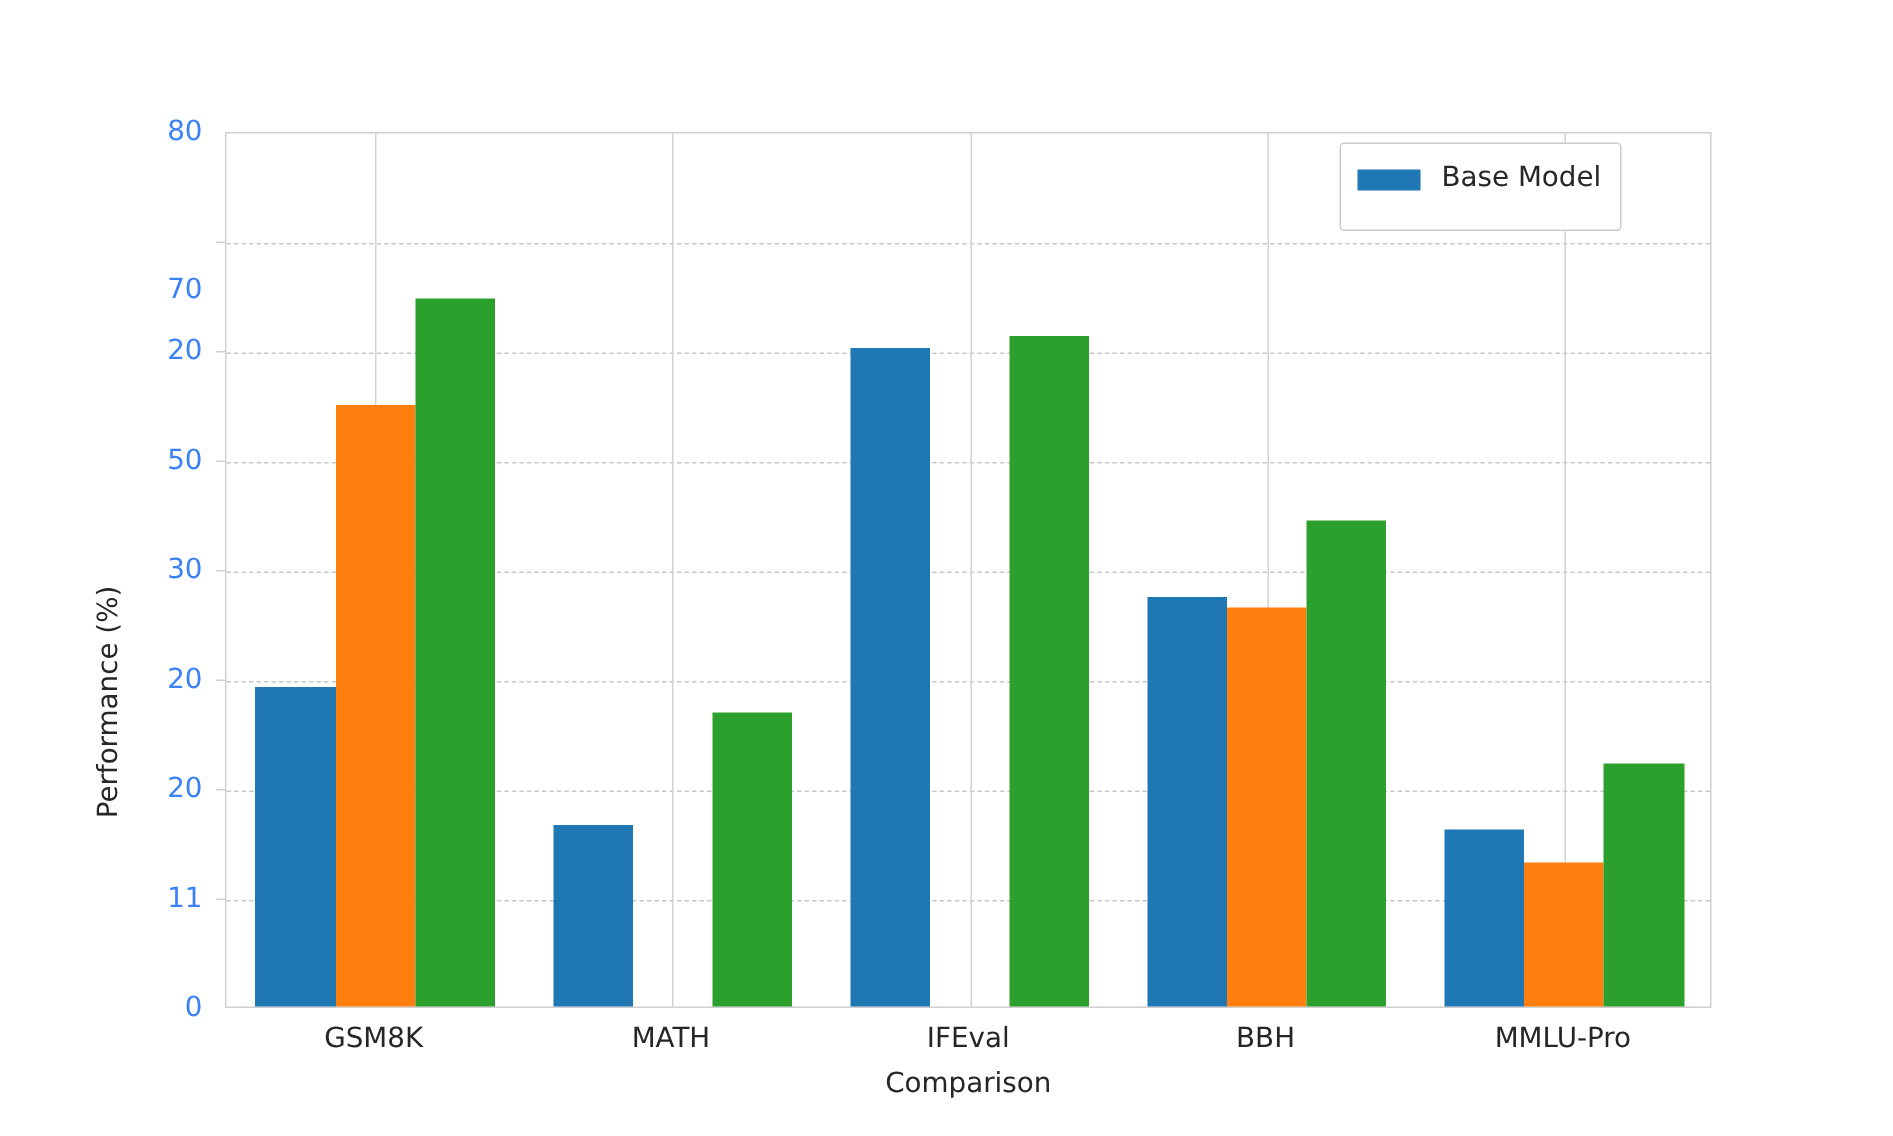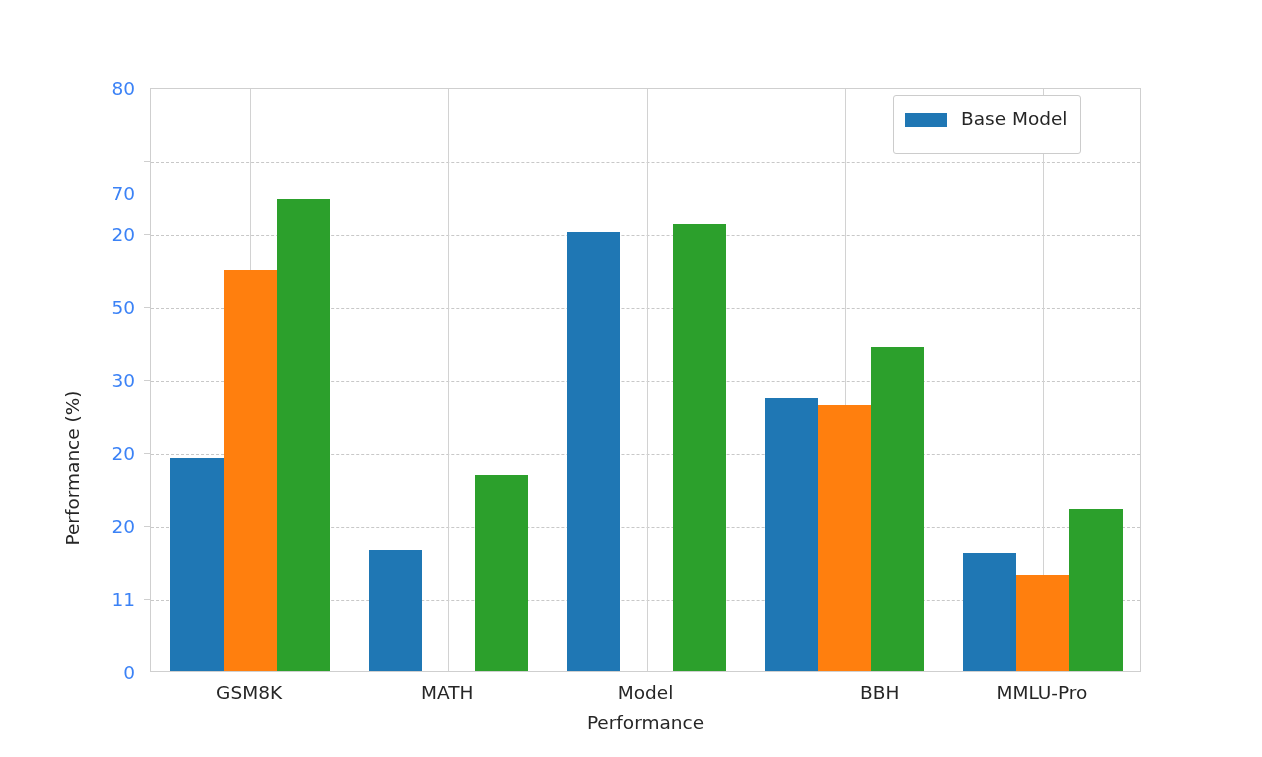--- a/index.html
+++ b/index.html
@@ -208,25 +208,25 @@
         <div class="bar" title="Trained Model — BBH: 44.4%" style="left: 720.259px; width: 53.1176px; height: 324.12px; background: rgb(44, 160, 44);"></div>
         <div class="bar" title="Base Model — MMLU-Pro: 16.1%" style="left: 812.224px; width: 53.1176px; height: 117.53px; background: rgb(31, 119, 180);"></div>
         <div class="bar" title="Base + R1 Prompt — MMLU-Pro: 13.2%" style="left: 865.341px; width: 53.1176px; height: 96.36px; background: rgb(255, 127, 14);"></div>
         <div class="bar" title="Trained Model — MMLU-Pro: 22.2%" style="left: 918.459px; width: 53.1176px; height: 162.06px; background: rgb(44, 160, 44);"></div>
       </div>
   </div>
 
   <div id="xticks-container">
       <div class="xtick-label" style="left: 249.1px;">GSM8K</div>
       <div class="xtick-label" style="left: 447.3px;">MATH</div>
-      <div class="xtick-label" style="left: 645.5px;">Model</div>
-      <div class="xtick-label" style="left: 843.7px; margin-left: 36px;">BBH</div>
+      <div class="xtick-label" style="left: 645.5px;">IFEval</div>
+      <div class="xtick-label" style="left: 843.7px;">BBH</div>
       <div class="xtick-label" style="left: 1041.9px;">MMLU-Pro</div>
     </div>
-  <div id="xlabel">Performance</div>
+  <div id="xlabel">Comparison</div>
 
   <div id="legend">
       <div class="legend-row">
         <span class="legend-swatch" style="background: rgb(31, 119, 180);"></span>
         <span class="legend-text">Base Model</span>
       </div>
     </div>
 
 </div>
 

